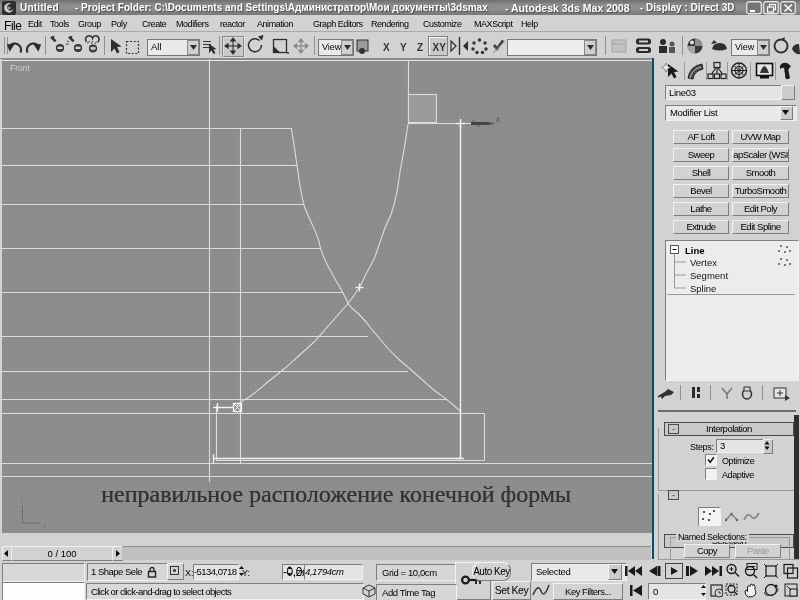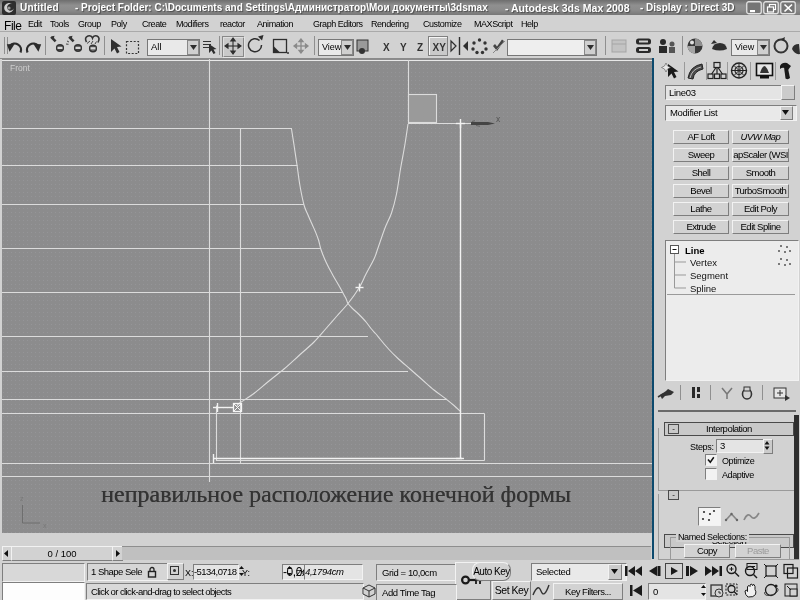--- a/index.html
+++ b/index.html
@@ -449,21 +449,21 @@
     <div class="abs sunken" style="left:11px;top:27px;width:112px;height:13px;background:#e4e4e4;font-size:9.5px;letter-spacing:-0.3px;padding-left:3px;line-height:13px;">Line03</div>
     <div class="abs raised" style="left:127px;top:27px;width:12px;height:13px;background:#cbcbcb;"></div>
 
     <div class="abs sunken" style="left:11px;top:47px;width:126px;height:14px;background:#e9e9e9;font-size:9.5px;letter-spacing:-0.3px;padding-left:4px;line-height:14px;">Modifier List</div>
     <div class="abs raised" style="left:126px;top:48px;width:11px;height:12px;background:#cbcbcb;"></div>
     <svg class="abs" style="left:127px;top:51px" width="9" height="7">
         <path d="M1 1 l7 0 -3.5 5z" fill="#111"></path>
       </svg>
 
     <div class="abs raised btn" style="left:19px;top:72px;width:54px;height:12px;line-height:12px;">AF Loft</div>
-    <div class="abs raised btn" style="left:78px;top:72px;width:55px;height:12px;line-height:12px;font-style:italic;">UVW Map</div>
+    <div class="abs raised btn" style="left:78px;top:72px;width:55px;height:12px;line-height:12px;">UVW Map</div>
     <div class="abs raised btn" style="left:19px;top:90px;width:54px;height:12px;line-height:12px;">Sweep</div>
     <div class="abs raised btn" style="left:78px;top:90px;width:55px;height:12px;line-height:12px;overflow:hidden;white-space:nowrap;">apScaler (WSI</div>
     <div class="abs raised btn" style="left:19px;top:108px;width:54px;height:12px;line-height:12px;">Shell</div>
     <div class="abs raised btn" style="left:78px;top:108px;width:55px;height:12px;line-height:12px;">Smooth</div>
     <div class="abs raised btn" style="left:19px;top:126px;width:54px;height:12px;line-height:12px;">Bevel</div>
     <div class="abs raised btn" style="left:78px;top:126px;width:55px;height:12px;line-height:12px;overflow:hidden;white-space:nowrap;">TurboSmooth</div>
     <div class="abs raised btn" style="left:19px;top:144px;width:54px;height:12px;line-height:12px;">Lathe</div>
     <div class="abs raised btn" style="left:78px;top:144px;width:55px;height:12px;line-height:12px;">Edit Poly</div>
     <div class="abs raised btn" style="left:19px;top:162px;width:54px;height:12px;line-height:12px;">Extrude</div>
     <div class="abs raised btn" style="left:78px;top:162px;width:55px;height:12px;line-height:12px;">Edit Spline</div>

